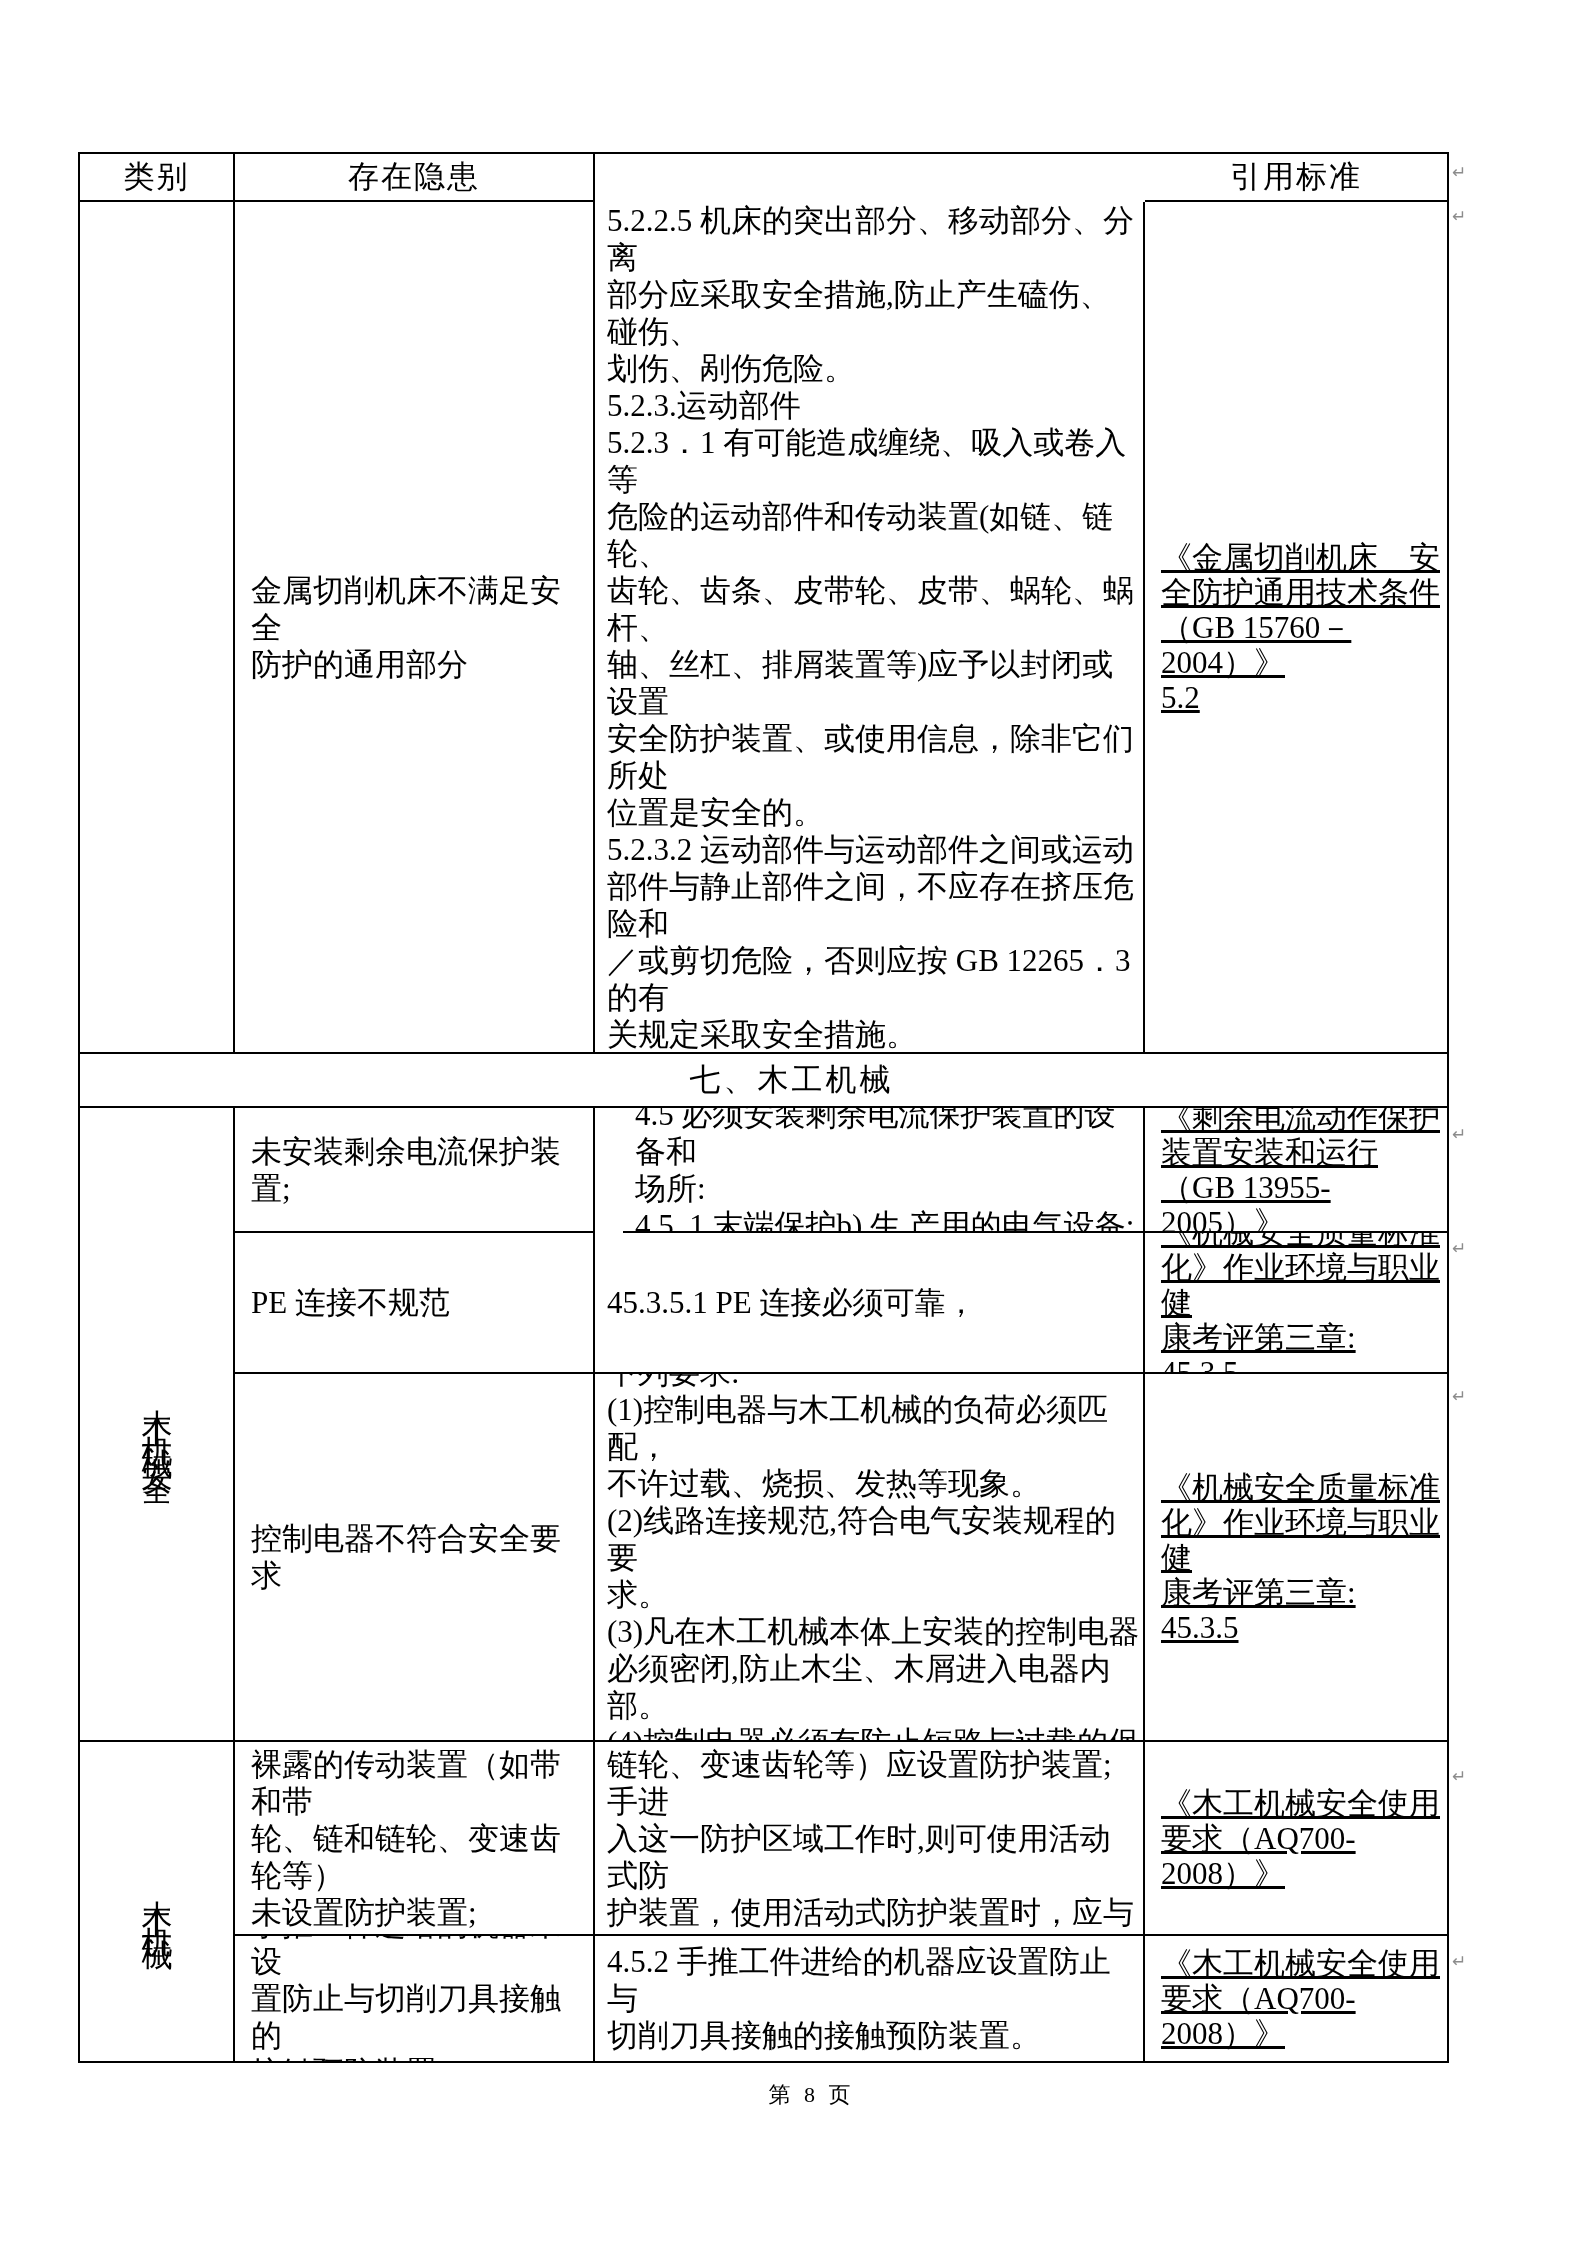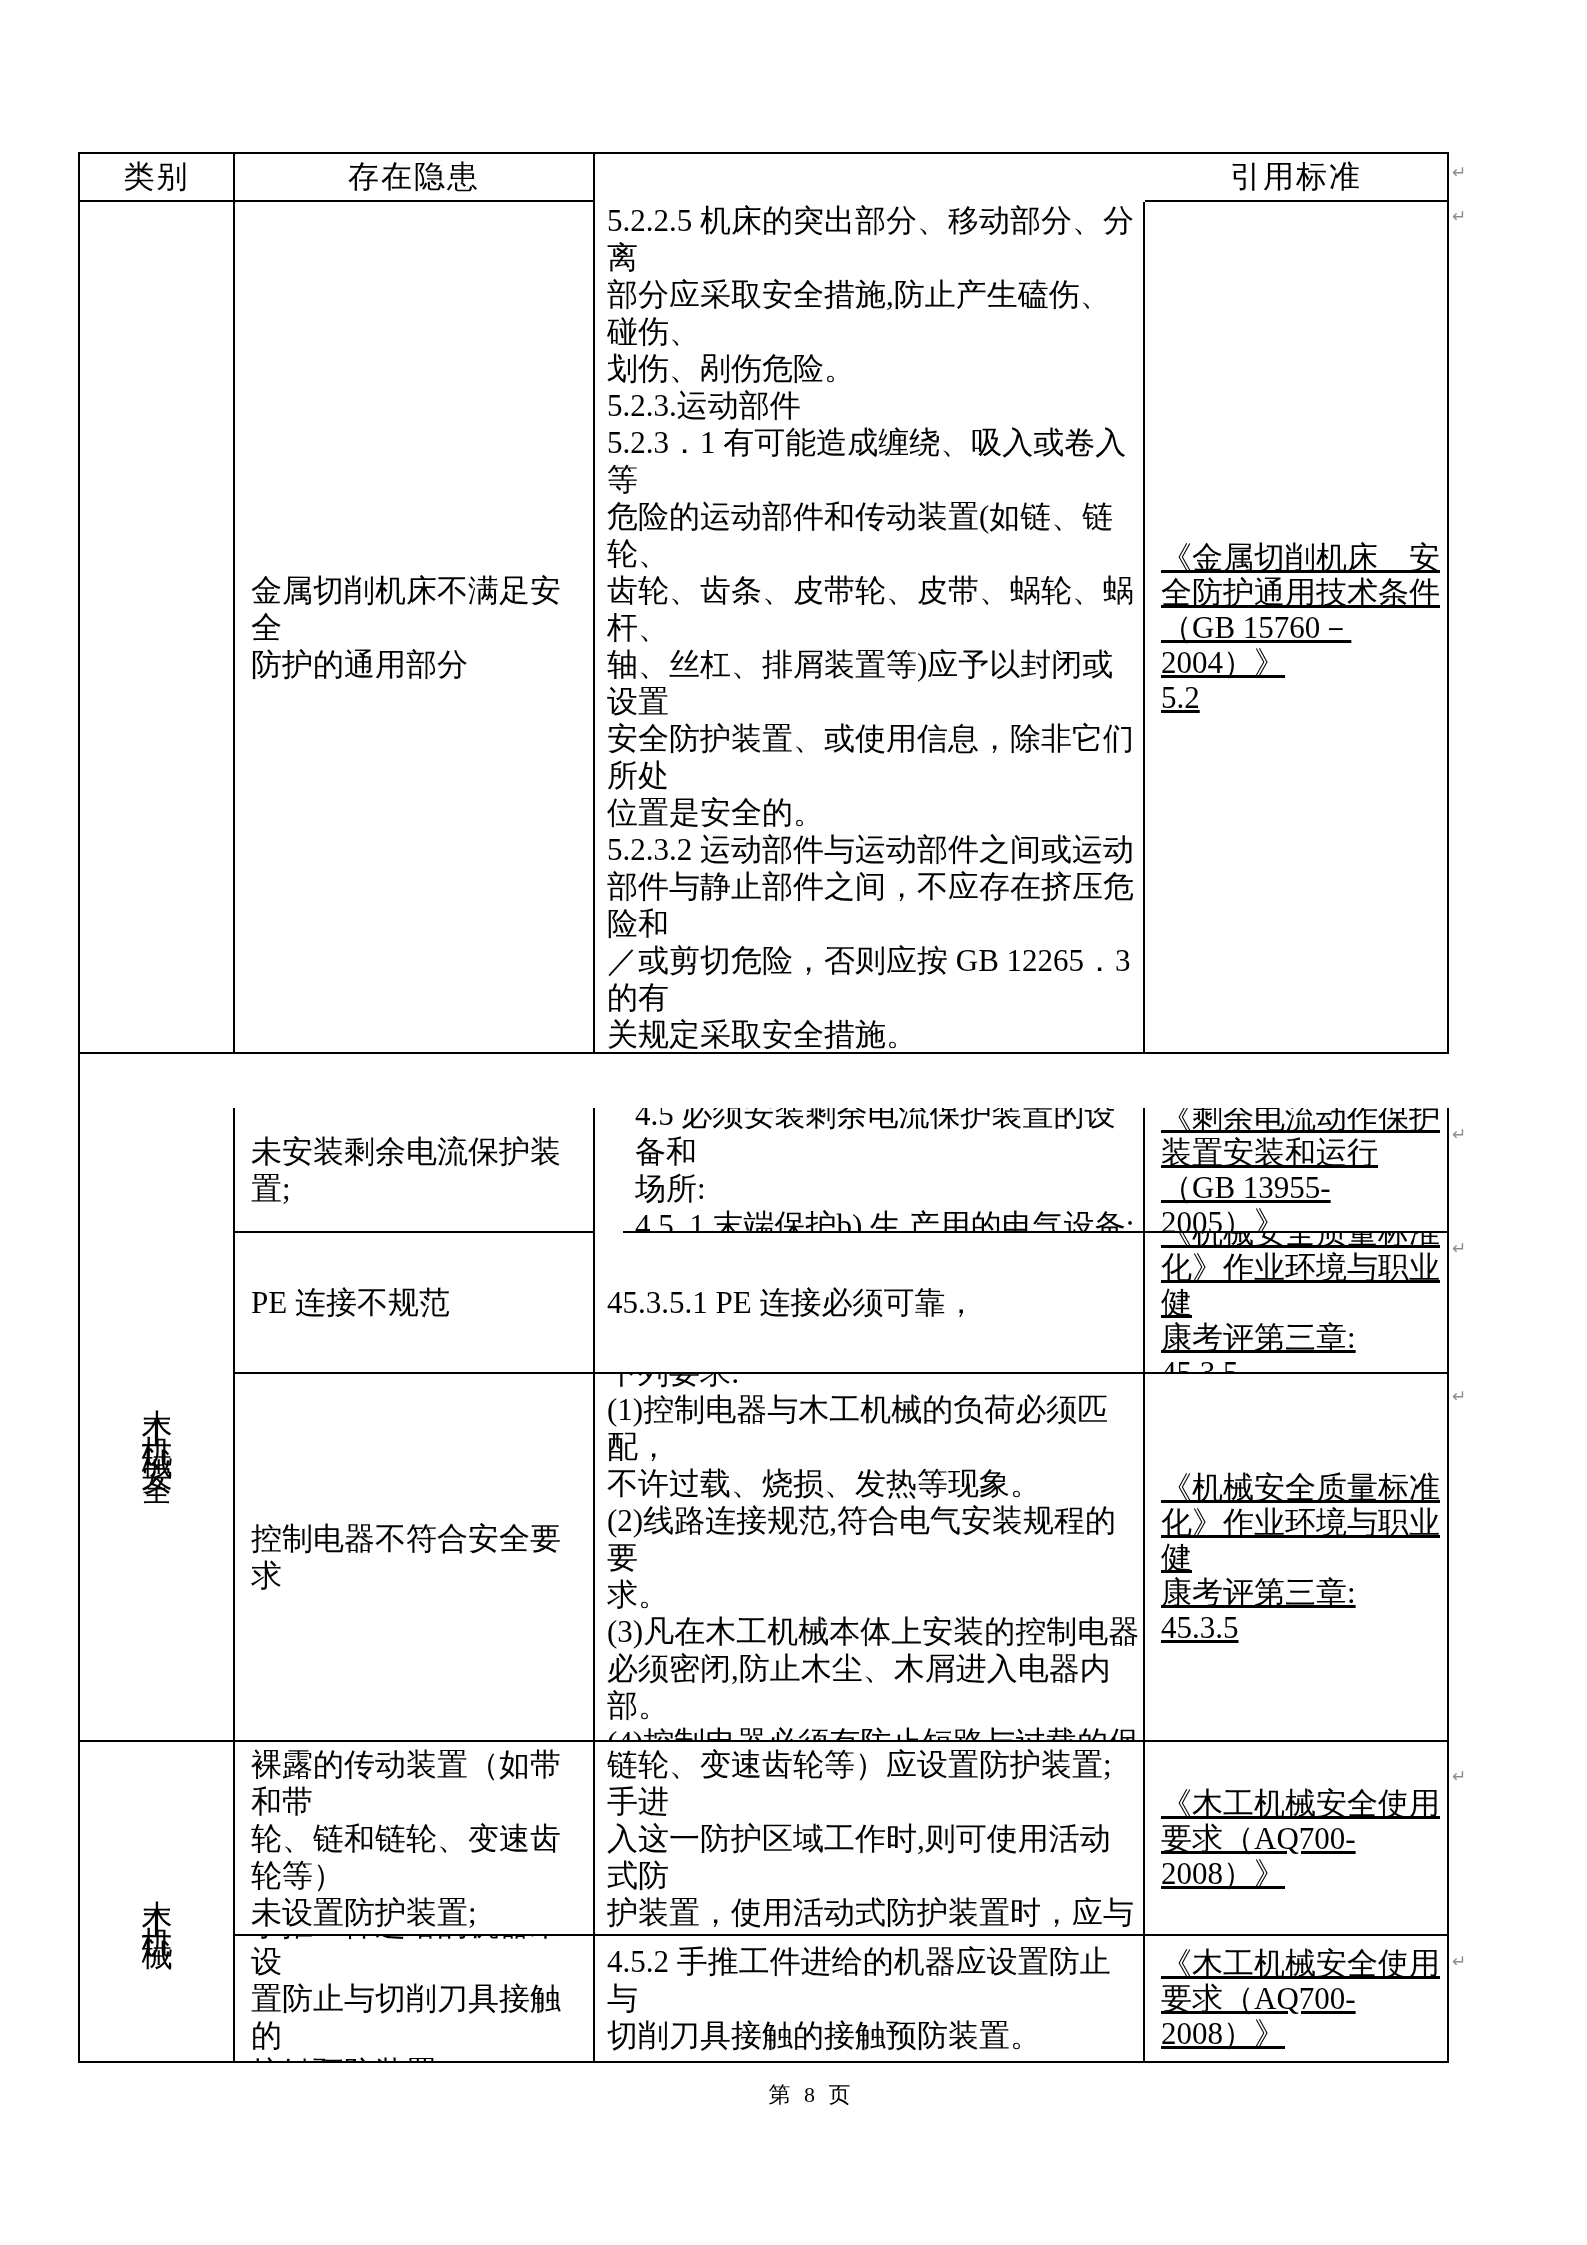--- a/index.html
+++ b/index.html
@@ -70,20 +70,21 @@
 关规定采取安全措施。
 5.2.3.3  有惯性冲击的机动往复运动部件
 应设置可靠的限位装置,必要时可采取可靠
 的缓冲措施。若设置限位装置有困难时，应
 采取必要的安全措施。</div>
     <div class="cell c-std pre" style="grid-column:4;grid-row:2;">《金属切削机床　安
 全防护通用技术条件
 （GB 15760－2004）》
 5.2</div>
 
+    <div class="cell banner" style="grid-column:1/5;grid-row:3;">七、木工机械</div>
 
     <div class="cell vert" style="grid-column:1;grid-row:4/7;">木工机械安全</div>
 
     <div class="cell c-haz pre" style="grid-column:2;grid-row:4;">未安装剩余电流保护装置;</div>
     <div class="cell c-meas pre" style="grid-column:3;grid-row:4;margin-left:28px;">4.5 必须安装剩余电流保护装置的设备和
 场所:
 4.5. 1 末端保护b) 生 产用的电气设备;</div>
     <div class="cell c-std pre" style="grid-column:4;grid-row:4;">《剩余电流动作保护
 装置安装和运行
 （GB 13955-2005）》</div>

